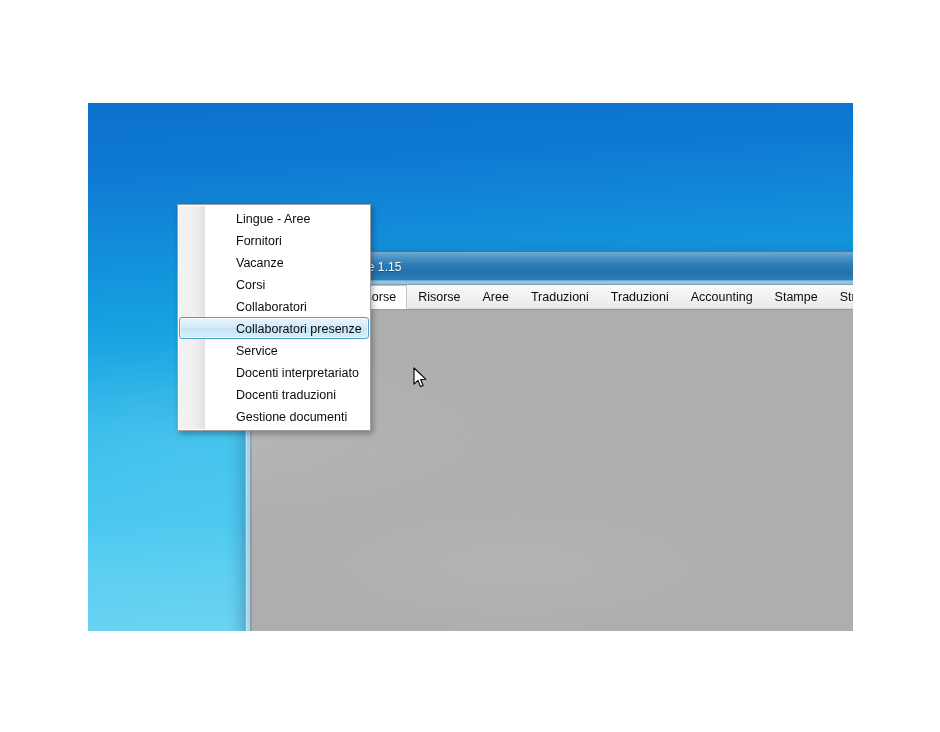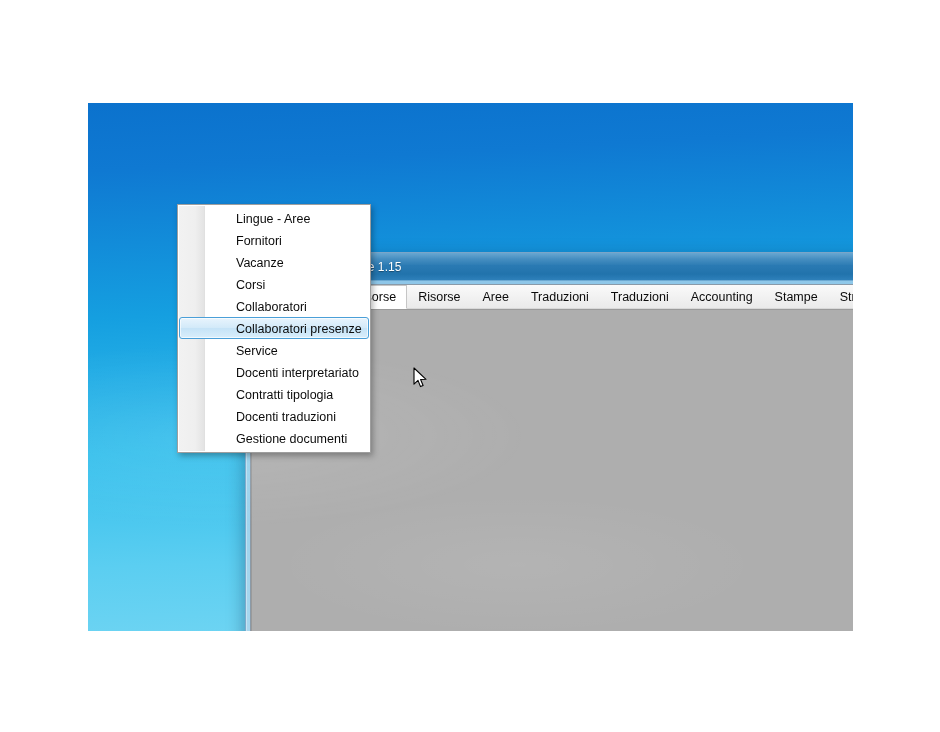--- a/index.html
+++ b/index.html
@@ -299,21 +299,20 @@
       <div class="gutter"></div>
 
       <div class="dd-item">Lingue - Aree</div>
       <div class="dd-item">Fornitori</div>
       <div class="dd-item">Vacanze</div>
       <div class="dd-item">Corsi</div>
       <div class="dd-item">Collaboratori</div>
       <div class="dd-item selected">Collaboratori presenze</div>
       <div class="dd-item">Service</div>
       <div class="dd-item">Docenti interpretariato</div>
-      <div class="dd-item">Contratti tipologia</div>
       <div class="dd-item">Docenti traduzioni</div>
       <div class="dd-item">Gestione documenti</div>
     </div>
 
     <div class="cursor" style="left:325px; top:264px;">
       <svg width="16" height="24" viewBox="0 0 16 24" xmlns="http://www.w3.org/2000/svg">
         <path d="M1,1 L1,17.2 L5.0,13.4 L7.5,19.6 L10.1,18.5 L7.6,12.5 L13.0,12.3 Z" fill="#ffffff" stroke="#000000" stroke-width="1.1" stroke-linejoin="round"></path>
       </svg>
     </div>
 

